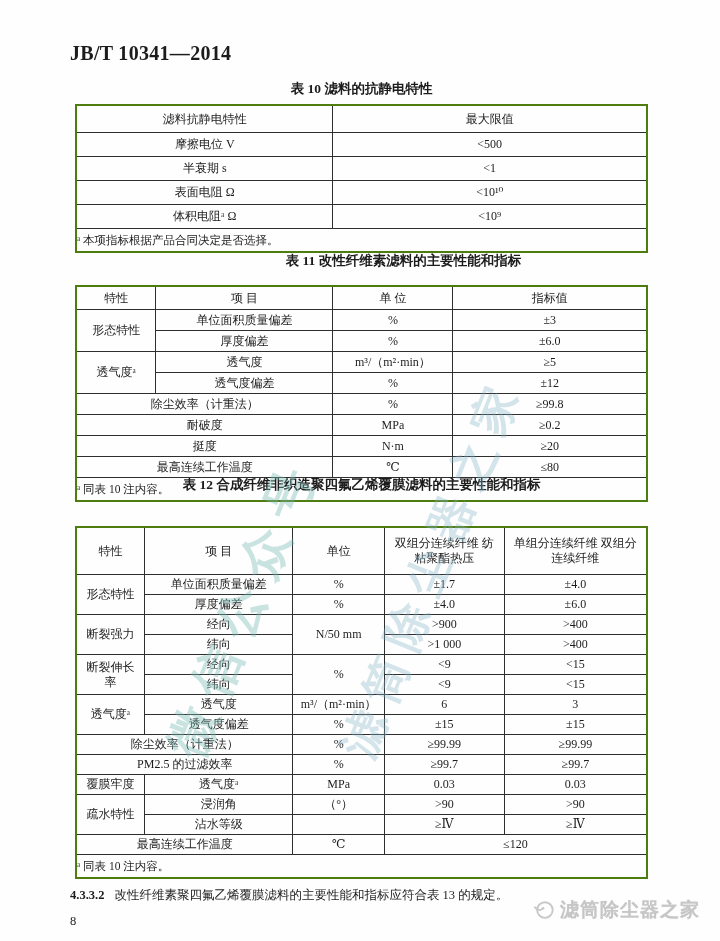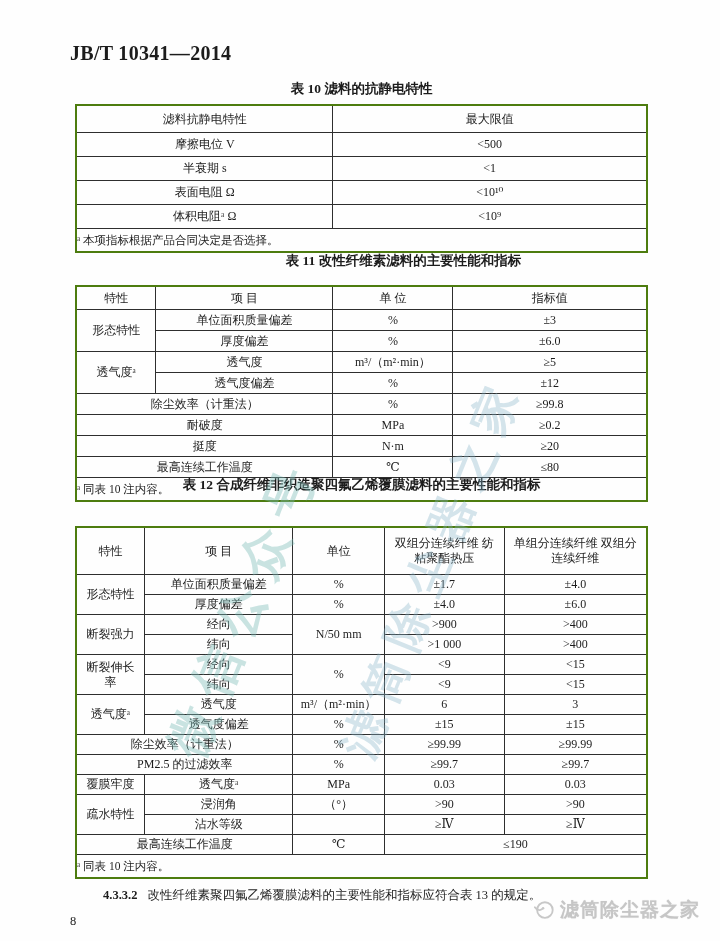--- a/index.html
+++ b/index.html
@@ -21,21 +21,21 @@
   th,td{border:1px solid #2e2e2e;text-align:center;vertical-align:middle;padding:2px 4px;font-weight:normal;line-height:1.25;}
   table{border:2px solid #4d7c0f;}
   #t10 th{height:22px;}
   #t10 td{height:19px;}
   #t11 th{height:18px;}
   #t11 td{height:16px;}
   #t12 th{height:42px;}
   #t12 td{height:15px;}
   .footnote-cell{text-align:left;padding-left:0;font-size:11.5px;height:18px !important;}
   .clause{position:absolute;left:70px;top:887px;width:585px;font-size:12.5px;}
-  .clause b{margin-right:10px;margin-left:33px;}
+  .clause b{margin-right:10px;}
   .page-number{position:absolute;left:70px;top:914px;font-size:12.5px;}
   .wm{position:absolute;white-space:nowrap;font-weight:bold;pointer-events:none;z-index:3;
       transform:rotate(-68deg);transform-origin:left bottom;}
   #wm1{left:215px;top:700px;font-size:50px;letter-spacing:14px;color:rgba(123,188,182,0.40);}
   #wm2{left:385px;top:705px;font-size:46px;letter-spacing:12px;color:rgba(135,180,200,0.35);}
   .logo{position:absolute;left:533px;top:897px;display:flex;align-items:center;gap:5px;color:#c3c3c3;}
   .logo-text{font-size:19px;letter-spacing:1px;color:#c6c6c6;font-weight:bold;
              text-shadow:0 0 1px #d9d9d9;}
   .logo-icon{width:22px;height:22px;flex:0 0 auto;}
   .c1{width:45%;} .c2{width:55%;}
@@ -243,21 +243,21 @@
     </tr>
     <tr>
       <td>沾水等级</td>
       <td></td>
       <td>≥Ⅳ</td>
       <td>≥Ⅳ</td>
     </tr>
     <tr>
       <td colspan="2">最高连续工作温度</td>
       <td>℃</td>
-      <td colspan="2">≤190</td>
+      <td colspan="2">≤120</td>
     </tr>
     <tr>
       <td colspan="5" class="footnote-cell">ᵃ  同表 10 注内容。</td>
     </tr>
   </tbody>
     </table>
 
   <div class="clause">
     <b>4.3.3.2</b><span>改性纤维素聚四氟乙烯覆膜滤料的主要性能和指标应符合表 13 的规定。</span>
   </div>

